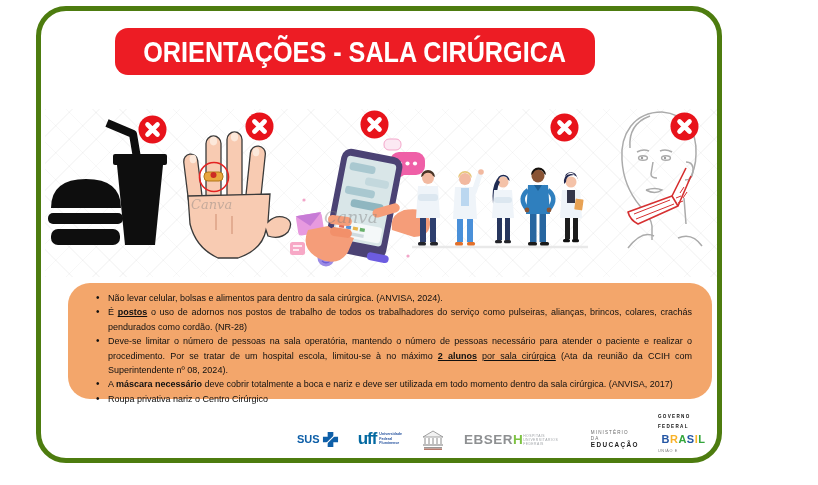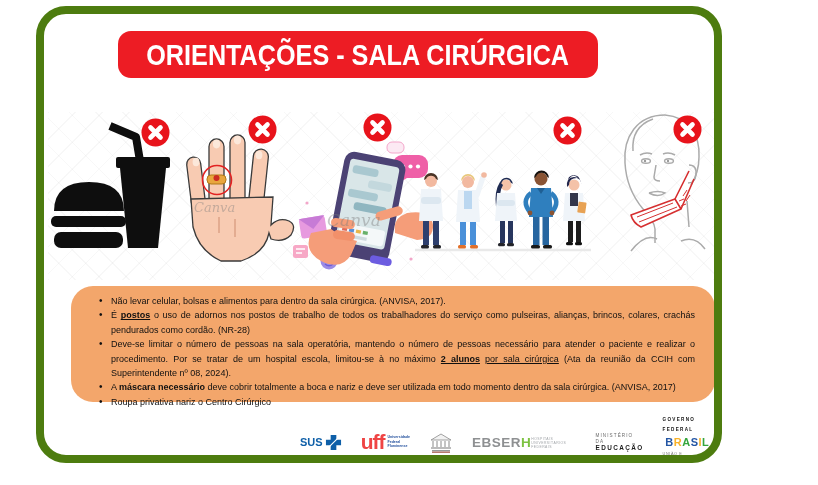--- a/index.html
+++ b/index.html
@@ -1,21 +1,21 @@
 <!DOCTYPE html>
 <html style="--banner-red: #ED1C24; --x-red: #E8131B; --box-orange: #F3A66B;"><head>
 <meta charset="utf-8">
 <style>
   html,body{margin:0;padding:0;}
   body{width:818px;height:485px;background:#ffffff;position:relative;
        font-family:"Liberation Sans",sans-serif;overflow:hidden;}
   :root{--banner-red:#ED1C24;--x-red:#E8131B;--box-orange:#F3A66B;}
 
   .card{position:absolute;left:36px;top:6px;width:686px;height:457px;background:#fff;
-        border:8px solid #4d7c0f;border-radius:30px;box-sizing:border-box;overflow:hidden;}
+        border:5px solid #4d7c0f;border-radius:30px;box-sizing:border-box;overflow:hidden;}
 
   .banner{position:absolute;left:74px;top:17px;width:480px;height:47px;background:var(--banner-red);
           border-radius:13px;display:flex;align-items:center;justify-content:center;}
   .banner span{color:#fff;font-weight:bold;font-size:30px;white-space:nowrap;
                transform:scaleX(0.84);letter-spacing:0;}
 
   .illus{position:absolute;}
   .wmpattern{position:absolute;left:4px;top:98px;width:672px;height:168px;pointer-events:none;
      background:repeating-linear-gradient(45deg,rgba(120,120,120,0.055) 0 1px,transparent 1px 19px),
                 repeating-linear-gradient(135deg,rgba(120,120,120,0.055) 0 1px,transparent 1px 19px);}
@@ -27,21 +27,21 @@
         border-radius:22px;box-sizing:border-box;padding:8px 20px 6px 27px;}
   .gbox ul{margin:0;padding:0 0 0 13px;list-style:none;}
   .gbox li{position:relative;font-size:9px;line-height:14.4px;color:#101010;text-align:justify;}
   .gbox li::before{content:"\2022";position:absolute;left:-12px;top:0;font-size:10px;}
   .b{font-weight:bold}.u{text-decoration:underline}
 
   .footer{position:absolute;left:256px;top:406px;width:412px;height:44px;display:flex;
           align-items:center;gap:19px;}
   .logo{display:flex;align-items:center;}
   .sus-txt{font-size:11px;font-weight:bold;color:#0E5FA8;margin-right:2px;}
-  .uff-txt{font-size:21px;font-weight:bold;color:#ef4444;letter-spacing:-1px;margin-right:3px;}
+  .uff-txt{font-size:17px;font-weight:bold;color:#0369a1;letter-spacing:-1px;margin-right:3px;}
   .uff-sub{display:flex;flex-direction:column;justify-content:center;}
   .uff-sub span{font-size:3.6px;line-height:4.6px;color:#24519E;font-weight:bold;}
   .ebserh{display:flex;flex-direction:row;align-items:flex-start;}
   .eb-word{font-size:13.5px;font-weight:800;letter-spacing:0.5px;line-height:13px;}
   .eb1{color:#8E9092}.eb2{color:#7DC242}
   .eb-sub{font-size:3.4px;color:#A0A4A8;letter-spacing:0.45px;margin-top:1px;}
   .mec{display:flex;flex-direction:column;align-items:flex-start;line-height:6px;}
   .mec-1{font-size:4.6px;color:#6b6b6b;letter-spacing:1.1px;}
   .mec-2{font-size:6.4px;font-weight:bold;color:#1c1c1c;letter-spacing:1.4px;}
   .gov{display:flex;flex-direction:column;align-items:center;line-height:10px;}
@@ -264,21 +264,21 @@
         <circle cx="14.5" cy="14.5" r="14" fill="#E8131B"></circle>
       <path d="M9.5,9.5 L19.5,19.5 M19.5,9.5 L9.5,19.5" stroke="#fff" stroke-width="4.6" stroke-linecap="round"></path>
       </svg>
   </div>
 
   <span class="wmark" style="left:150px;top:186px;font-size:13px;">Canva</span>
   <span class="wmark" style="left:283px;top:196px;font-size:17px;">Canva</span>
 
   <div class="gbox">
     <ul>
-        <li><span>Não levar celular, bolsas e alimentos para dentro da sala cirúrgica. (ANVISA, 2017).</span></li>
+        <li><span>Não levar celular, bolsas e alimentos para dentro da sala cirúrgica. (ANVISA, 2024).</span></li>
         <li><span>É </span><span class="b u">postos</span><span> o uso de adornos nos postos de trabalho de todos os trabalhadores do serviço como pulseiras, alianças, brincos, colares, crachás pendurados como cordão. (NR-28)</span></li>
         <li><span>Deve-se limitar o número de pessoas na sala operatória, mantendo o número de pessoas necessário para atender o paciente e realizar o procedimento. Por se tratar de um hospital escola, limitou-se à no máximo </span><span class="b u">2 alunos</span><span> </span><span class="u">por sala cirúrgica</span><span> (Ata da reunião da CCIH com Superintendente nº 08, 2024).</span></li>
         <li><span>A </span><span class="b">máscara necessário</span><span> deve cobrir totalmente a boca e nariz e deve ser utilizada em todo momento dentro da sala cirúrgica. (ANVISA, 2017)</span></li>
         <li><span>Roupa privativa nariz o Centro Cirúrgico</span></li>
       </ul>
   </div>
 
   <div class="footer">
     <div class="logo">
       <span class="sus-txt">SUS</span>

